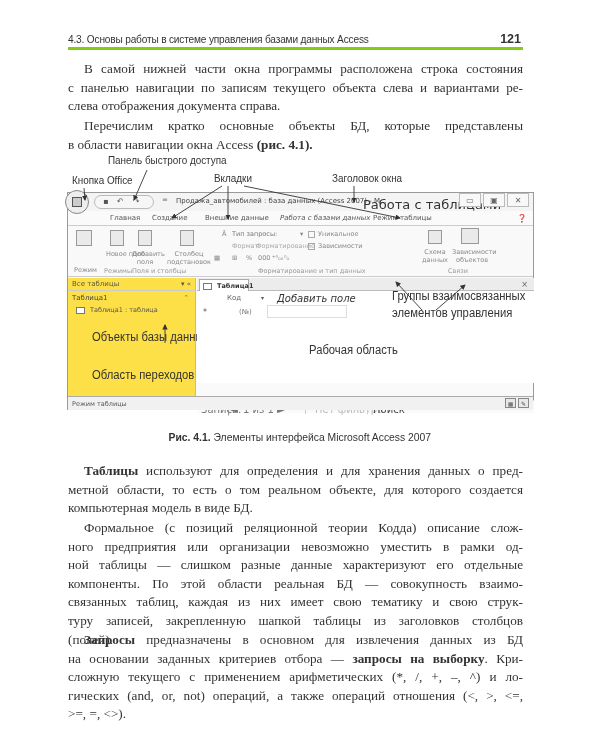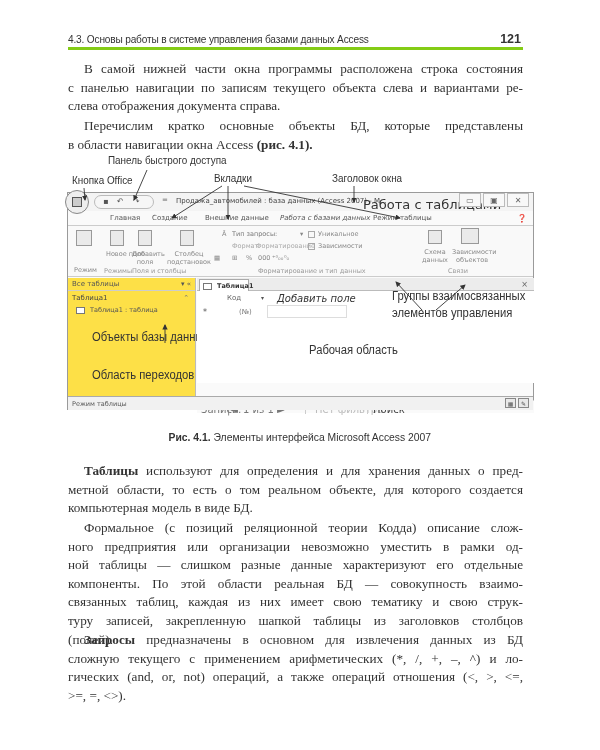--- a/index.html
+++ b/index.html
@@ -253,16 +253,17 @@
   <span class="line">ного предприятия или организации невозможно уместить в рамки од-</span>
   <span class="line">ной таблицы — слишком разные данные характеризуют его отдельные</span>
   <span class="line">компоненты. По этой области реальная БД — совокупность взаимо-</span>
   <span class="line">связанных таблиц, каждая из них имеет свою тематику и свою струк-</span>
   <span class="line">туру записей, закрепленную шапкой таблицы из заголовков столбцов</span>
   <span class="line last">(полей).</span>
 </div>
 
 <div class="para" style="top:631px;">
   <span class="line indent"><b>Запросы</b> <span>предназначены в основном для извлечения данных из БД</span></span>
+  <span class="line"><span>на основании заданных критериев отбора —</span> <b>запросы на выборку</b><span>. Кри-</span></span>
   <span class="line">сложную текущего с применением арифметических (*, /, +, –, ^) и ло-</span>
   <span class="line">гических (and, or, not) операций, а также операций отношения (&lt;, &gt;, &lt;=,</span>
   <span class="line last">&gt;=, =, &lt;&gt;).</span>
 </div>
 
 </body></html>

